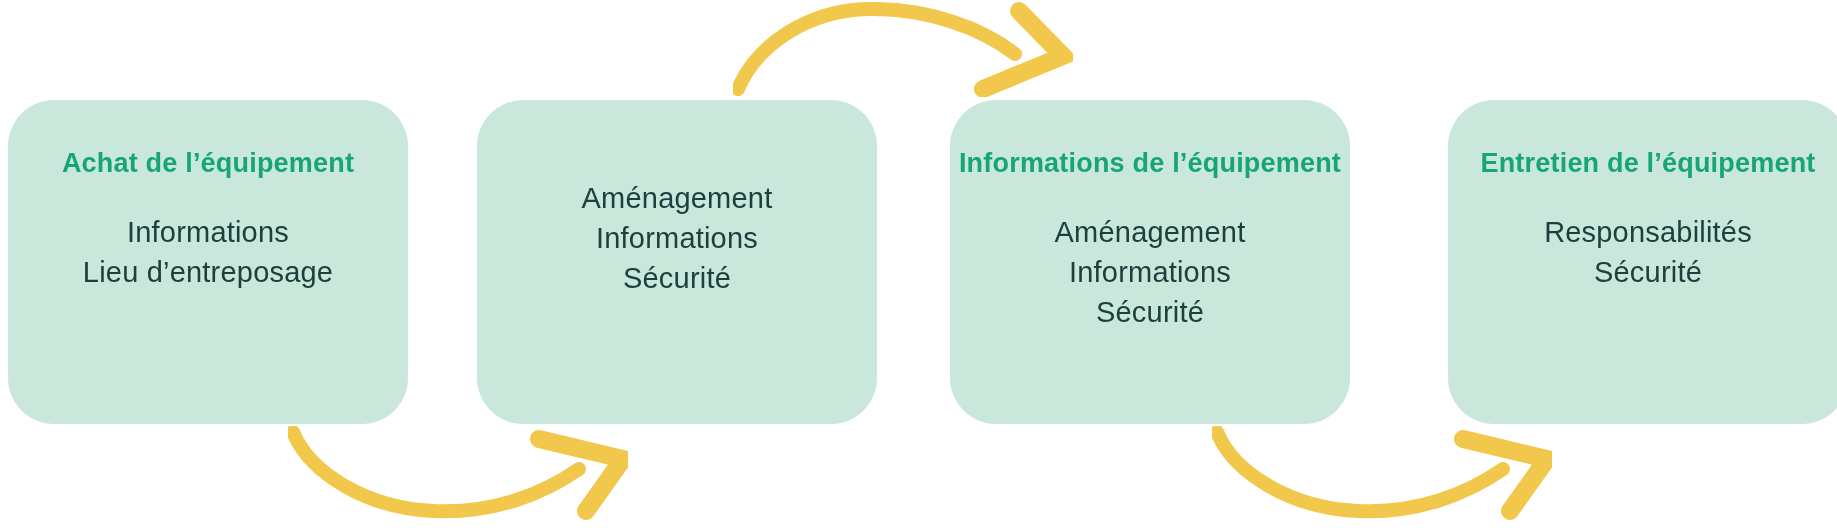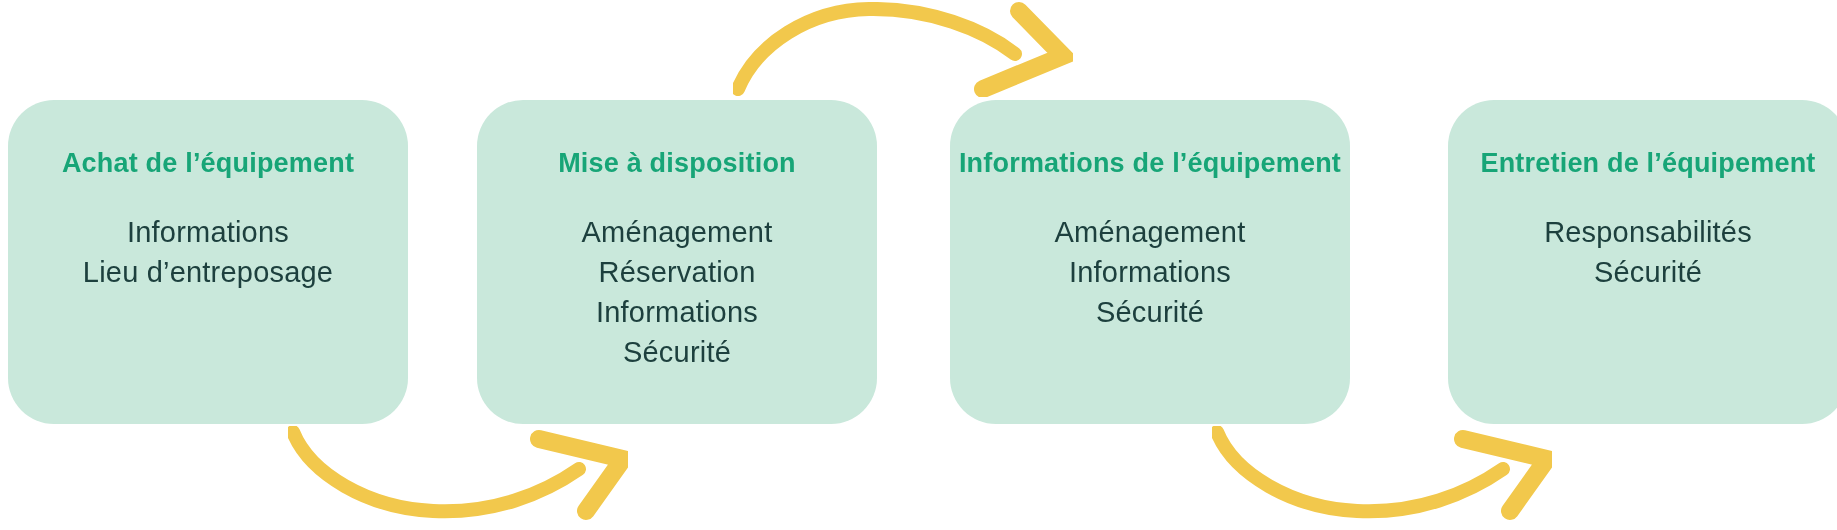--- a/index.html
+++ b/index.html
@@ -80,24 +80,22 @@
 
   <div class="step-card pos-1">
     <div class="step-title">Achat de l’équipement</div>
     <ul class="step-items">
       <li>Informations</li>
       <li>Lieu d’entreposage</li>
     </ul>
   </div>
 
   <div class="step-card pos-2">
-    <div class="step-title">Mise à disposition</div>
     <ul class="step-items">
       <li>Aménagement</li>
-      <li>Réservation</li>
       <li>Informations</li>
       <li>Sécurité</li>
     </ul>
   </div>
 
   <div class="step-card pos-3">
     <div class="step-title">Informations de l’équipement</div>
     <ul class="step-items">
       <li>Aménagement</li>
       <li>Informations</li>

